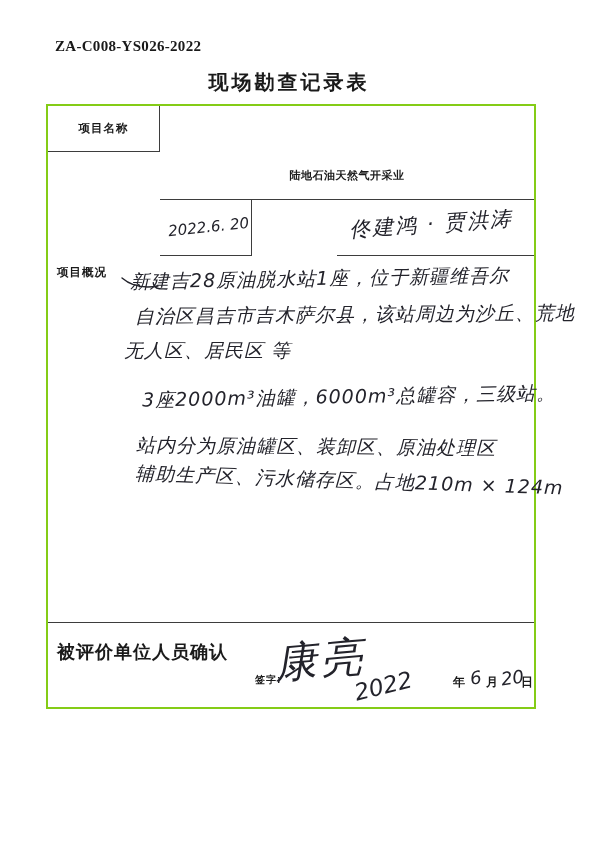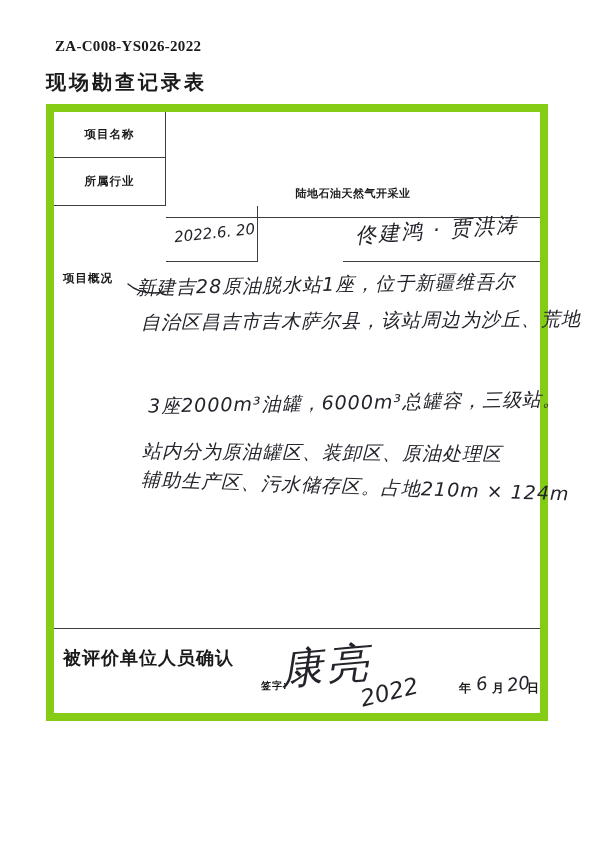--- a/index.html
+++ b/index.html
@@ -8,25 +8,25 @@
     background:#ffffff; overflow:hidden;
     font-family:"Liberation Sans", sans-serif; color:#1a1a1a;
   }
   .doc-code {
     position:absolute; left:55px; top:38px;
     font-family:"Liberation Serif", serif; font-weight:bold;
     font-size:15px; letter-spacing:0.3px;
   }
   .doc-title {
     position:absolute; left:46px; top:69px; width:486px;
-    text-align:left; font-size:20px; font-weight:bold; letter-spacing:3px;
+    text-align:center; font-size:20px; font-weight:bold; letter-spacing:3px;
   }
   .form-table {
     position:absolute; left:46px; top:104px; width:486px; height:601px;
-    border:8px solid #84cc16; box-sizing:content-box;
+    border:2px solid #84cc16; box-sizing:content-box;
   }
   .cell { position:absolute; box-sizing:border-box; overflow:visible; }
   .b-r { border-right:1px solid #3d3d3d; }
   .b-b { border-bottom:1px solid #3d3d3d; }
   .label-cell {
     display:flex; align-items:center; justify-content:center;
     font-weight:bold; font-size:11.5px; letter-spacing:1px;
   }
   .value-cell {
     display:flex; align-items:center; justify-content:center;
@@ -56,37 +56,37 @@
 
 <div class="page">
 
   <div class="doc-code">ZA-C008-YS026-2022</div>
   <div class="doc-title">现场勘查记录表</div>
 
   <div class="form-table">
 
     <div class="cell label-cell b-r b-b" style="left:0;top:0;width:112px;height:46px;">项目名称</div>
 
-    <div class="cell label-cell b-r b-b" style="left:0;top:46px;width:112px;height:48px;">所属行业</div>
-    <div class="cell value-cell b-b" style="left:112px;top:58px;width:374px;height:48px;">陆地石油天然气开采业</div>
+    <div class="cell value-cell b-b" style="left:112px;top:46px;width:374px;height:48px;">陆地石油天然气开采业</div>
 
     <div class="cell b-r b-b" style="left:112px;top:94px;width:92px;height:56px;">
       <span class="hw hw-time">2022.6. 20</span>
     </div>
     <div class="cell b-b" style="left:289px;top:94px;width:197px;height:56px;">
       <span class="hw hw-names">佟建鸿 · 贾洪涛</span>
     </div>
 
     <div class="cell b-b" style="left:0;top:150px;width:486px;height:367px;padding-left:28px;">
       <span class="corner-label">项目概况</span>
       <svg class="stroke-svg" width="40" height="20" viewBox="0 0 40 20">
         <path d="M2 4 Q 16 16 38 12" fill="none" stroke="#23232b" stroke-width="1.4" stroke-linecap="round"></path>
       </svg>
       <span class="hw hw-line" style="left:82px;top:10px;transform:rotate(-1deg);">新建吉28原油脱水站1座，位于新疆维吾尔</span>
       <span class="hw hw-line" style="left:87px;top:46px;transform:rotate(-0.5deg);">自治区昌吉市吉木萨尔县，该站周边为沙丘、荒地</span>
+      <span class="hw hw-line" style="left:76px;top:82px;">无人区、居民区 等</span>
       <span class="hw hw-line" style="left:94px;top:128px;transform:rotate(-1deg);">3座2000m³油罐，6000m³总罐容，三级站。</span>
       <span class="hw hw-line" style="left:88px;top:178px;transform:rotate(0.5deg);">站内分为原油罐区、装卸区、原油处理区</span>
       <span class="hw hw-line" style="left:87px;top:212px;transform:rotate(2deg);">辅助生产区、污水储存区。占地210m × 124m</span>
     </div>
 
     <div class="cell" style="left:0;top:517px;width:486px;height:84px;">
       <span class="corner-label" style="top:17px;font-size:18px;">被评价单位人员确认</span>
       <span class="sign-label" style="left:207px;top:50px;">签字:</span>
       <span class="hw hw-sign" style="left:226px;top:16px;">康亮</span>
       <span class="hw hw-year" style="left:306px;top:50px;">2022</span>

